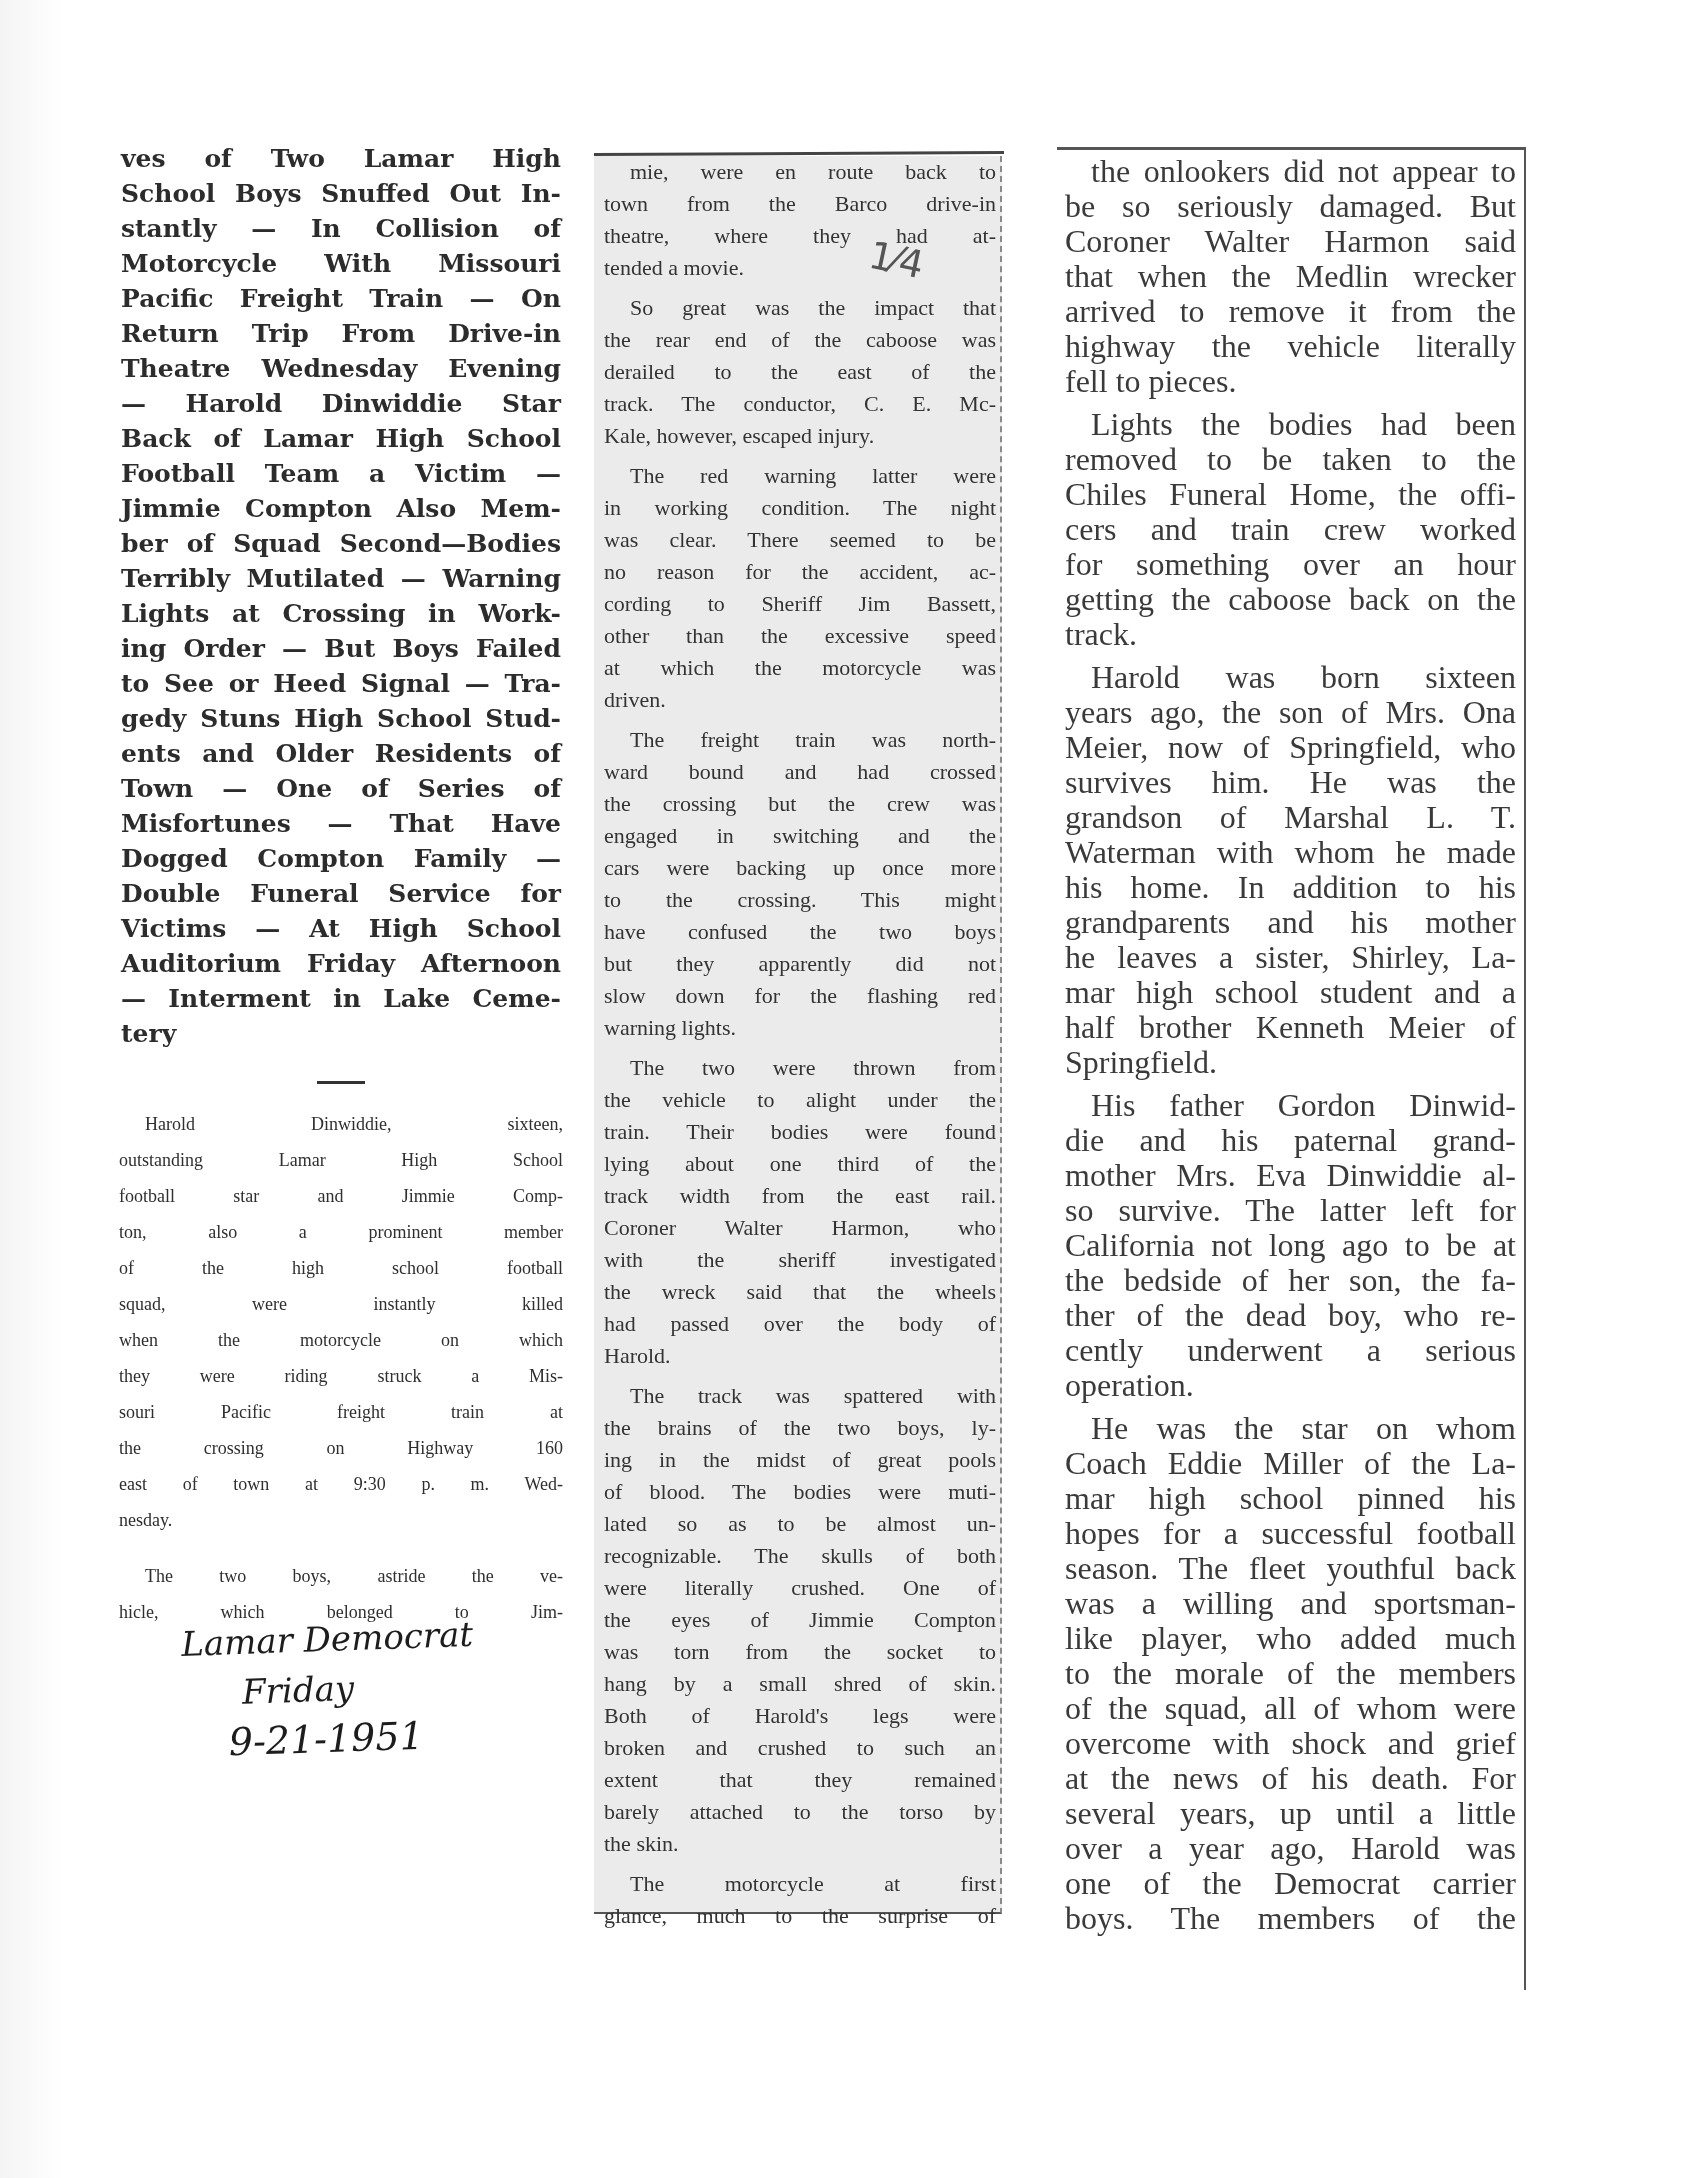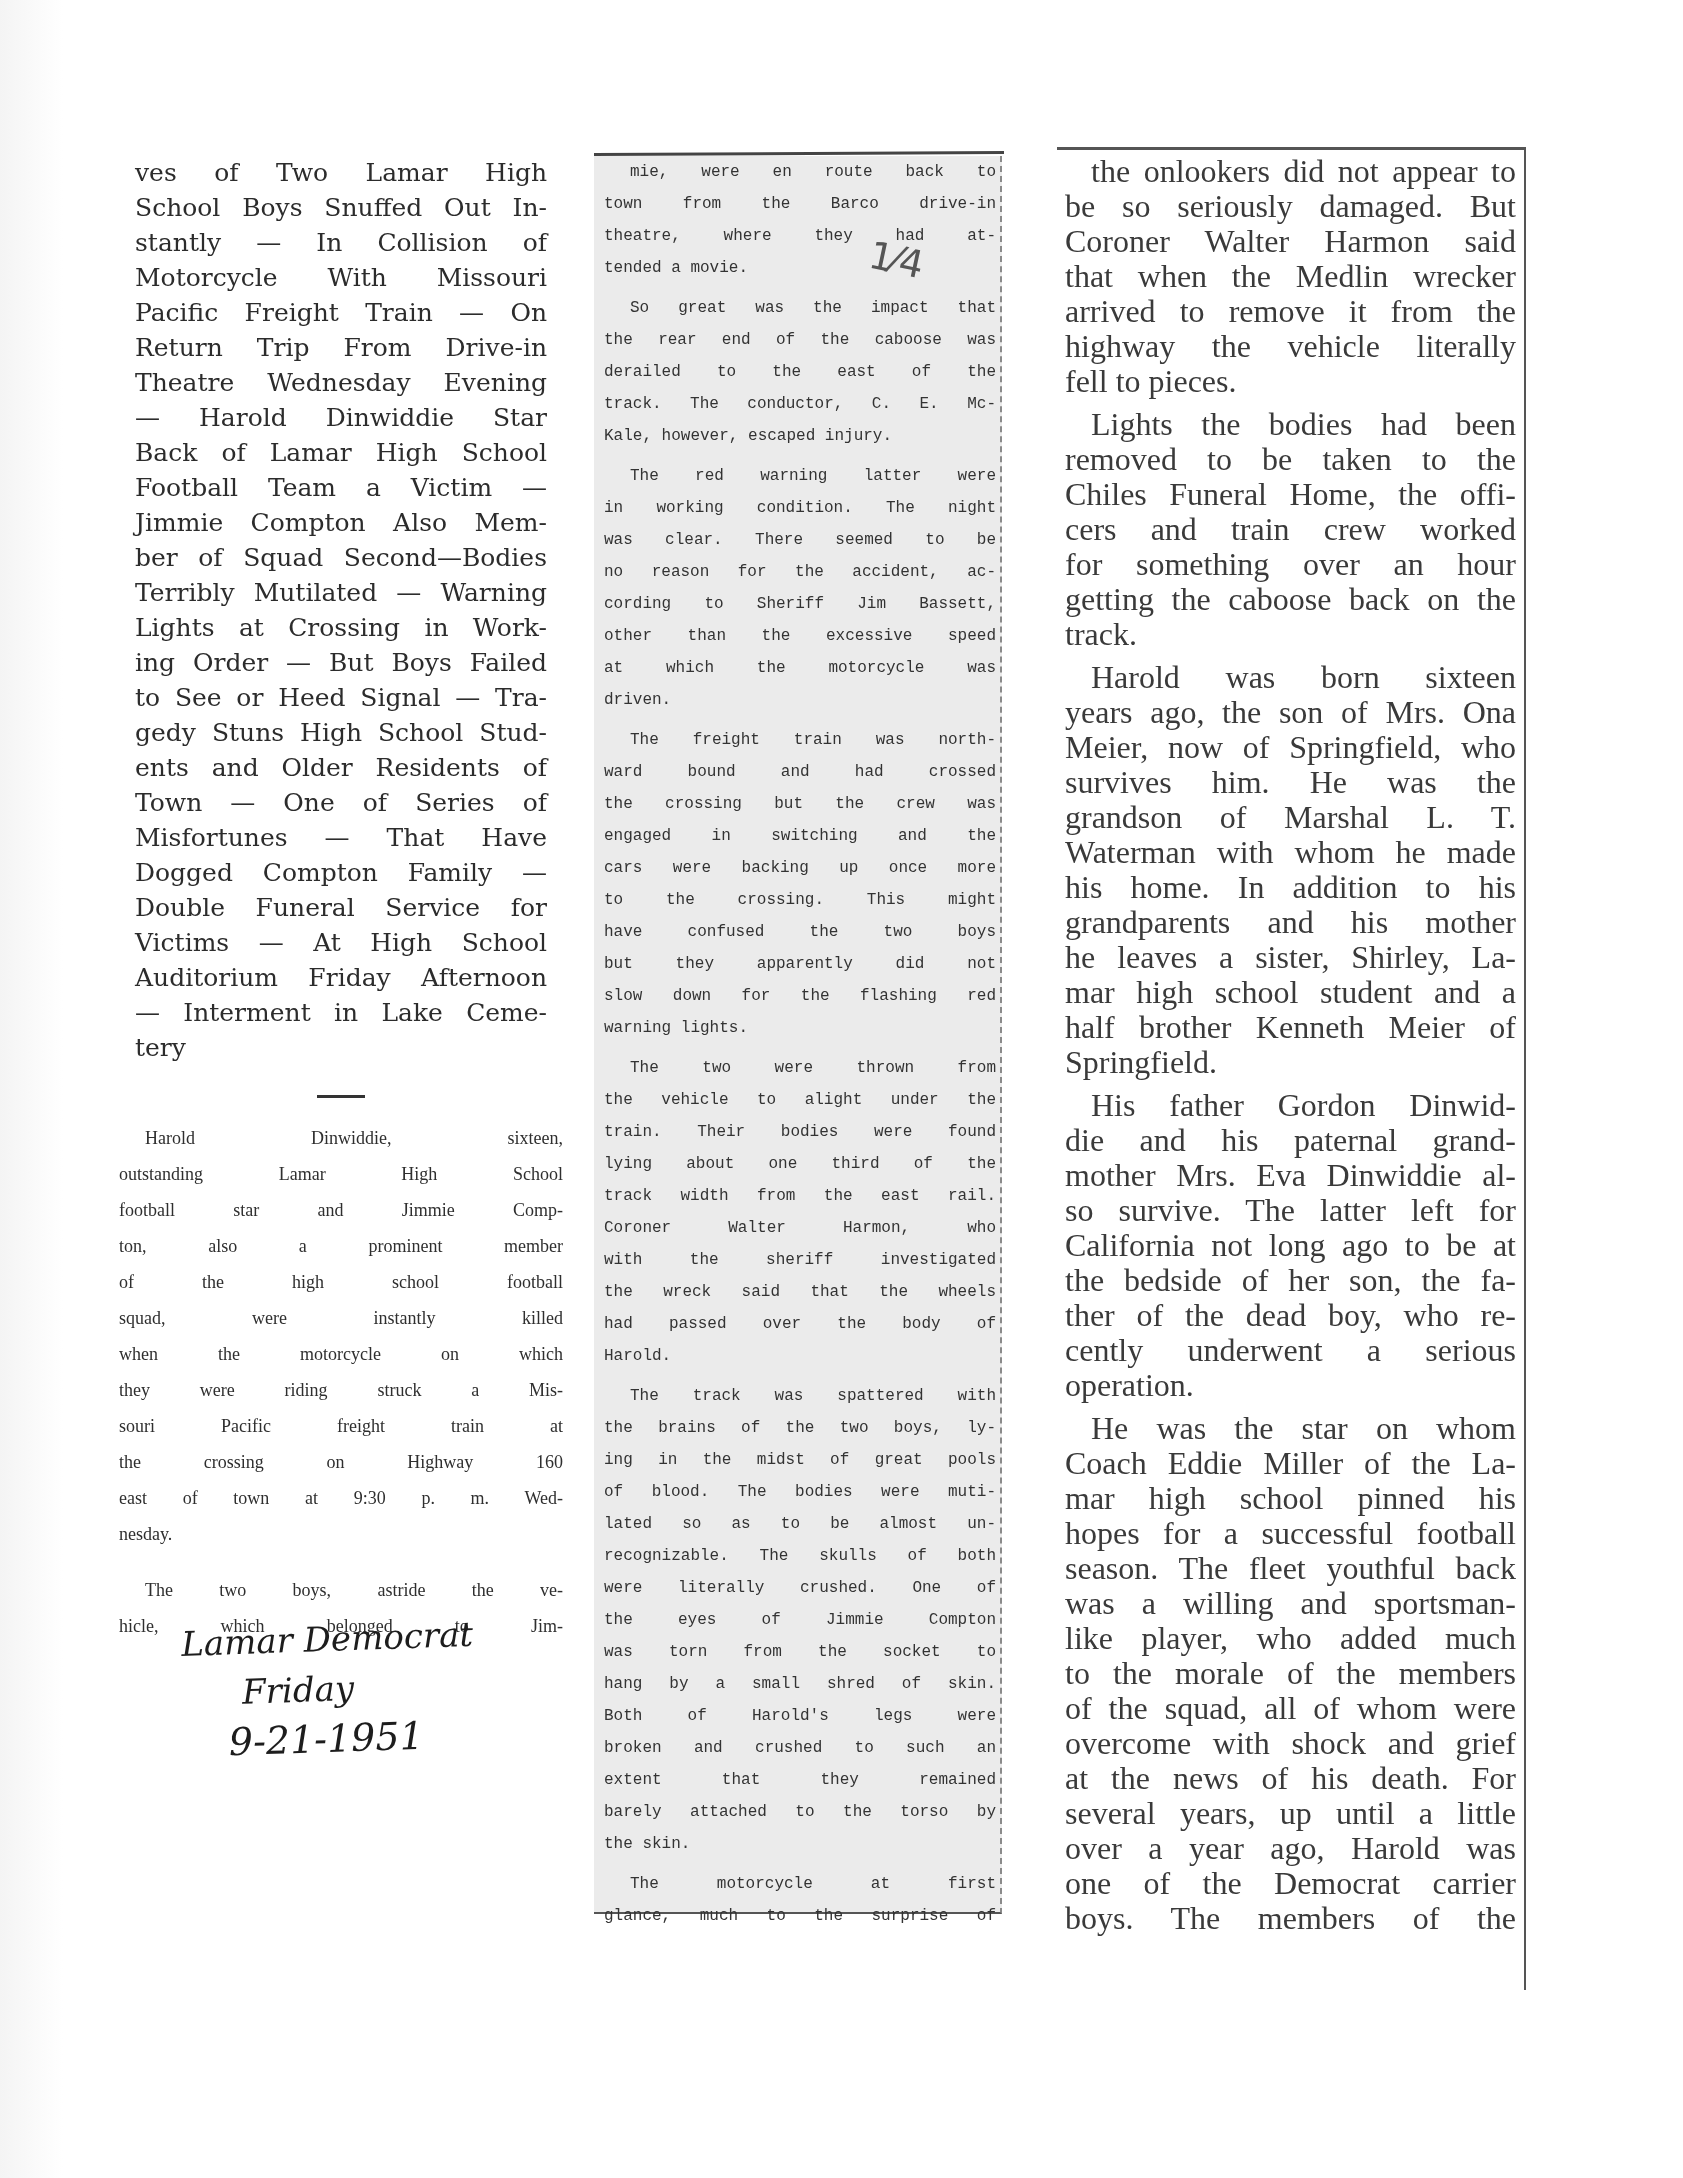--- a/index.html
+++ b/index.html
@@ -29,44 +29,44 @@
       transform: rotate(-0.3deg);
     }
     .col3 {
       left: 1057px; top: 147px; width: 469px; height: 1843px;
       border-top: 3px solid #555;
       border-right: 2px solid #555;
       padding: 4px 8px 0 8px;
     }
     .headline {
       font-family: "DejaVu Serif", serif;
-      font-weight: normal;
+      font-weight: bold;
       font-size: 25px;
       line-height: 35px;
       color: #2c2c2c;
       text-align: justify;
       text-align-last: justify;
-      margin: 16px;
+      margin: 2px;
     }
     .headline .line { display: block; white-space: nowrap; text-align: justify; text-align-last: justify; }
     .rule {
       width: 48px; height: 3px; background: #333;
       margin: 30px auto 22px auto;
     }
     .body-text {
       font-family: "Liberation Serif", "DejaVu Serif", serif;
       font-size: 18px;
       line-height: 36px;
       color: #2f2f2f;
       margin: 0;
     }
     .body-text .line { display: block; white-space: nowrap; text-align: justify; text-align-last: justify; }
     .body-text .line.last { text-align-last: left; }
     .body-text .line.indent { padding-left: 26px; }
-    .col2 .body-text { font-size: 16px; line-height: 32px; color: #333; font-family: Liberation Mono, monospace; }
+    .col2 .body-text { font-size: 22px; line-height: 32px; color: #333; }
     .col3 .body-text { font-size: 32px; line-height: 35px; color: #3a3a3a; }
     .para-gap { height: 8px; }
     .para-gap-lg { height: 20px; }
     .handwriting {
       position: absolute;
       left: 173px; top: 1614px;
       font-family: "DejaVu Serif", serif;
       font-style: italic;
       color: #1d1d1d;
       font-size: 34px;

